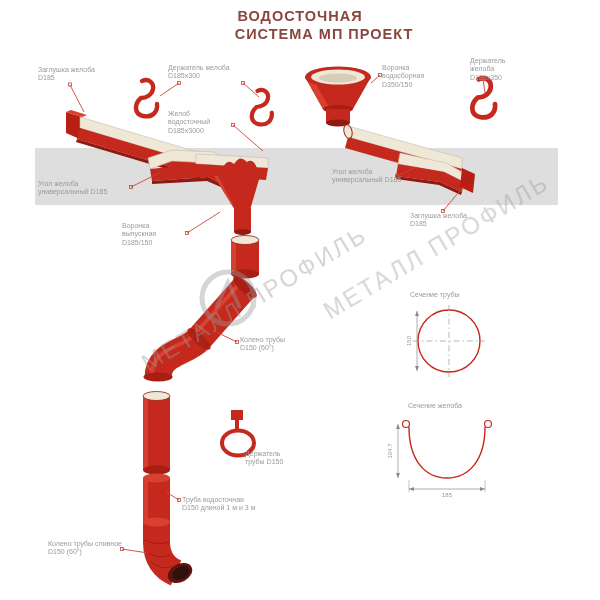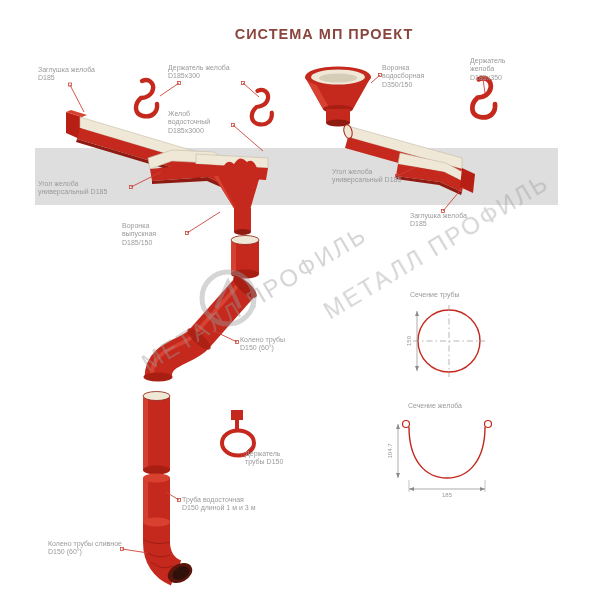--- a/index.html
+++ b/index.html
@@ -185,20 +185,21 @@
         <rect x="235.5" y="340.5" width="3" height="3" fill="none" stroke-width="0.8"></rect>
       <path d="M243,455 L252,446"></path>   
         <rect x="241.5" y="453.5" width="3" height="3" fill="none" stroke-width="0.8"></rect>
       <path d="M179,500 L166,492"></path>   
         <rect x="177.5" y="498.5" width="3" height="3" fill="none" stroke-width="0.8"></rect>
       <path d="M122,549 L148,553"></path>   
         <rect x="120.5" y="547.5" width="3" height="3" fill="none" stroke-width="0.8"></rect>
     </g>
   </svg>
 
+  <div class="title-line t1">ВОДОСТОЧНАЯ</div>
   <div class="title-line t2">СИСТЕМА МП ПРОЕКТ</div>
 
   <div class="lbl" style="left:38px;top:66px;width:62px">Заглушка желоба D185</div>
   <div class="lbl" style="left:168px;top:64px;width:80px">Держатель желоба D185х300</div>
   <div class="lbl" style="left:382px;top:64px;width:62px">Воронка водосборная D350/150</div>
   <div class="lbl" style="left:470px;top:57px;width:56px">Держатель желоба D185х350</div>
   <div class="lbl" style="left:168px;top:110px;width:48px">Желоб водосточный D185х3000</div>
   <div class="lbl" style="left:38px;top:180px;width:88px">Угол желоба универсальный D185</div>
   <div class="lbl" style="left:332px;top:168px;width:78px">Угол желоба универсальный D185</div>
   <div class="lbl" style="left:410px;top:212px;width:62px">Заглушка желоба D185</div>

